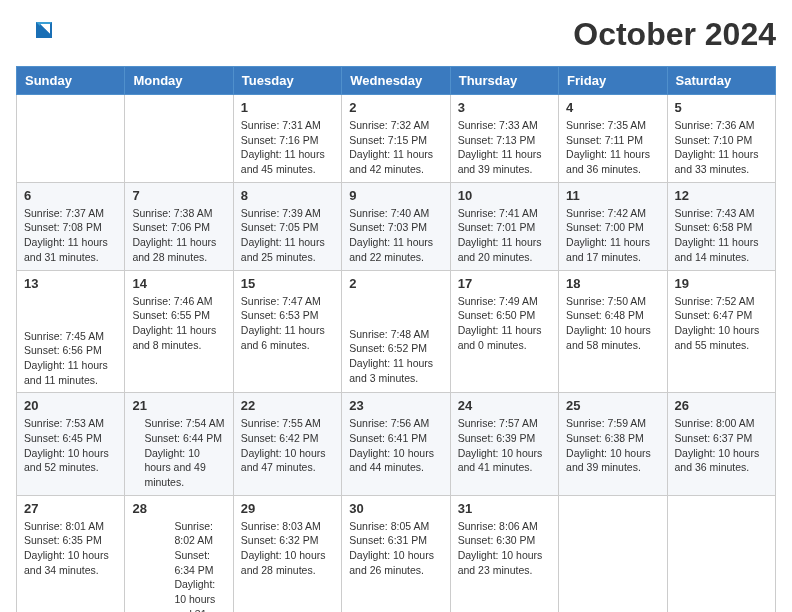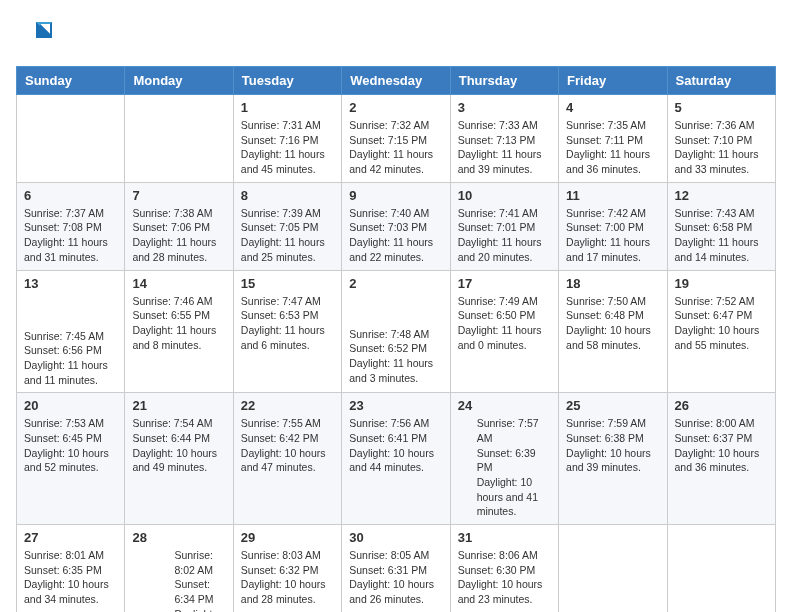--- a/index.html
+++ b/index.html
@@ -94,20 +94,21 @@
 
         <polygon points="20,6 36,6 36,22 20,22" fill="#1a6fb5"></polygon>
         <polygon points="20,6 36,6 28,14" fill="#3a9fd5"></polygon>
 
         <polygon points="24,8 34,8 34,18" fill="#fff"></polygon>
         <polygon points="24,8 34,18 24,18" fill="#1a6fb5"></polygon>
       </svg>
     </div>
   </div>
   <div class="title-block">
+    <div class="month-title">October 2024</div>
   </div>
 </div>
 
 <table class="calendar">
   <thead>
     <tr>
     <th>Sunday</th>
         <th>Monday</th>
         <th>Tuesday</th>
         <th>Wednesday</th>
@@ -241,39 +242,39 @@
       </tr>
       <tr>
         <td>
           <span class="day-number">20</span>
           <div class="day-info" style="white-space: pre-line;">Sunrise: 7:53 AM
 Sunset: 6:45 PM
 Daylight: 10 hours and 52 minutes.</div>
         </td>
         <td>
           <span class="day-number">21</span>
-          <div class="day-info" style="white-space: pre-line;">Sunrise: 7:54 AM
+          <div class="day-info" style="white-space: pre-line; margin-left: 12px;">Sunrise: 7:54 AM
 Sunset: 6:44 PM
 Daylight: 10 hours and 49 minutes.</div>
         </td>
         <td>
           <span class="day-number">22</span>
           <div class="day-info" style="white-space: pre-line;">Sunrise: 7:55 AM
 Sunset: 6:42 PM
 Daylight: 10 hours and 47 minutes.</div>
         </td>
         <td>
           <span class="day-number">23</span>
           <div class="day-info" style="white-space: pre-line;">Sunrise: 7:56 AM
 Sunset: 6:41 PM
 Daylight: 10 hours and 44 minutes.</div>
         </td>
         <td>
           <span class="day-number">24</span>
-          <div class="day-info" style="white-space: pre-line; margin-left: 19px;">Sunrise: 7:57 AM
+          <div class="day-info" style="white-space: pre-line;">Sunrise: 7:57 AM
 Sunset: 6:39 PM
 Daylight: 10 hours and 41 minutes.</div>
         </td>
         <td>
           <span class="day-number">25</span>
           <div class="day-info" style="white-space: pre-line;">Sunrise: 7:59 AM
 Sunset: 6:38 PM
 Daylight: 10 hours and 39 minutes.</div>
         </td>
         <td>

